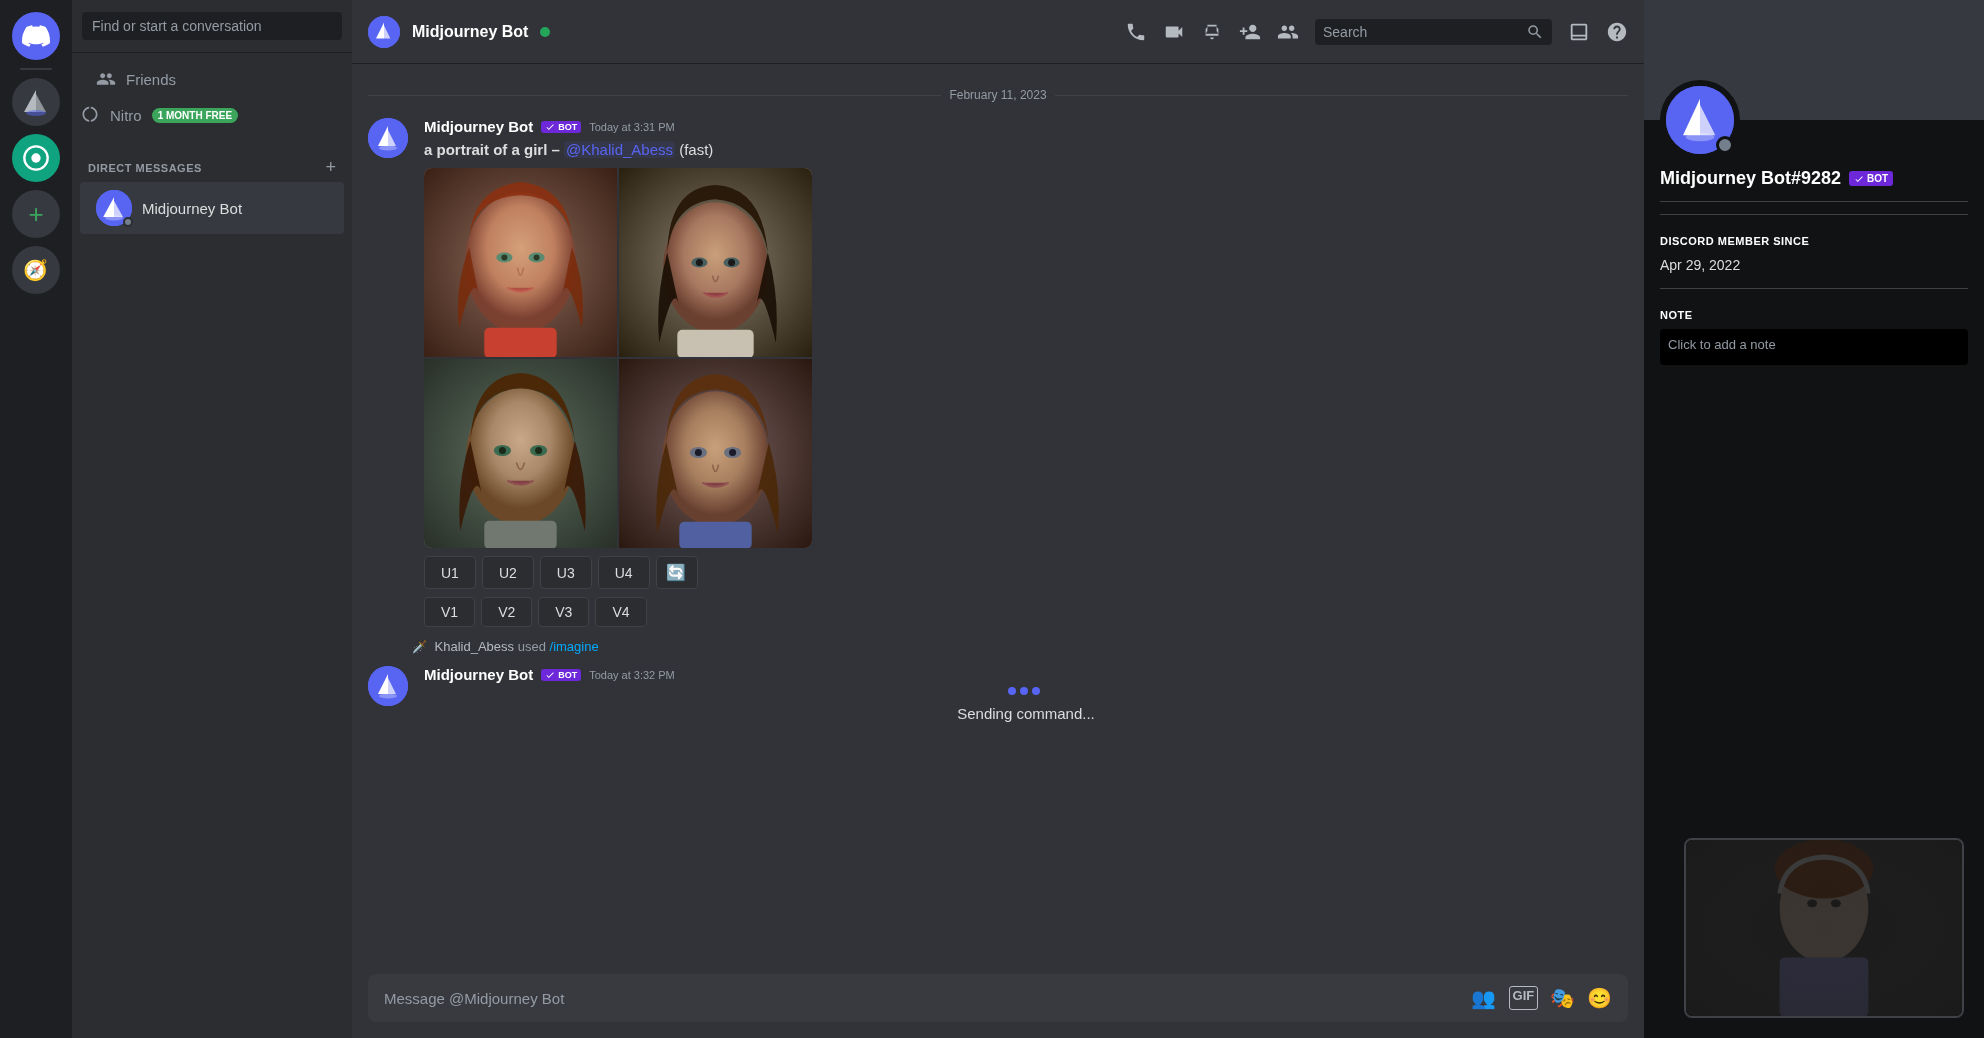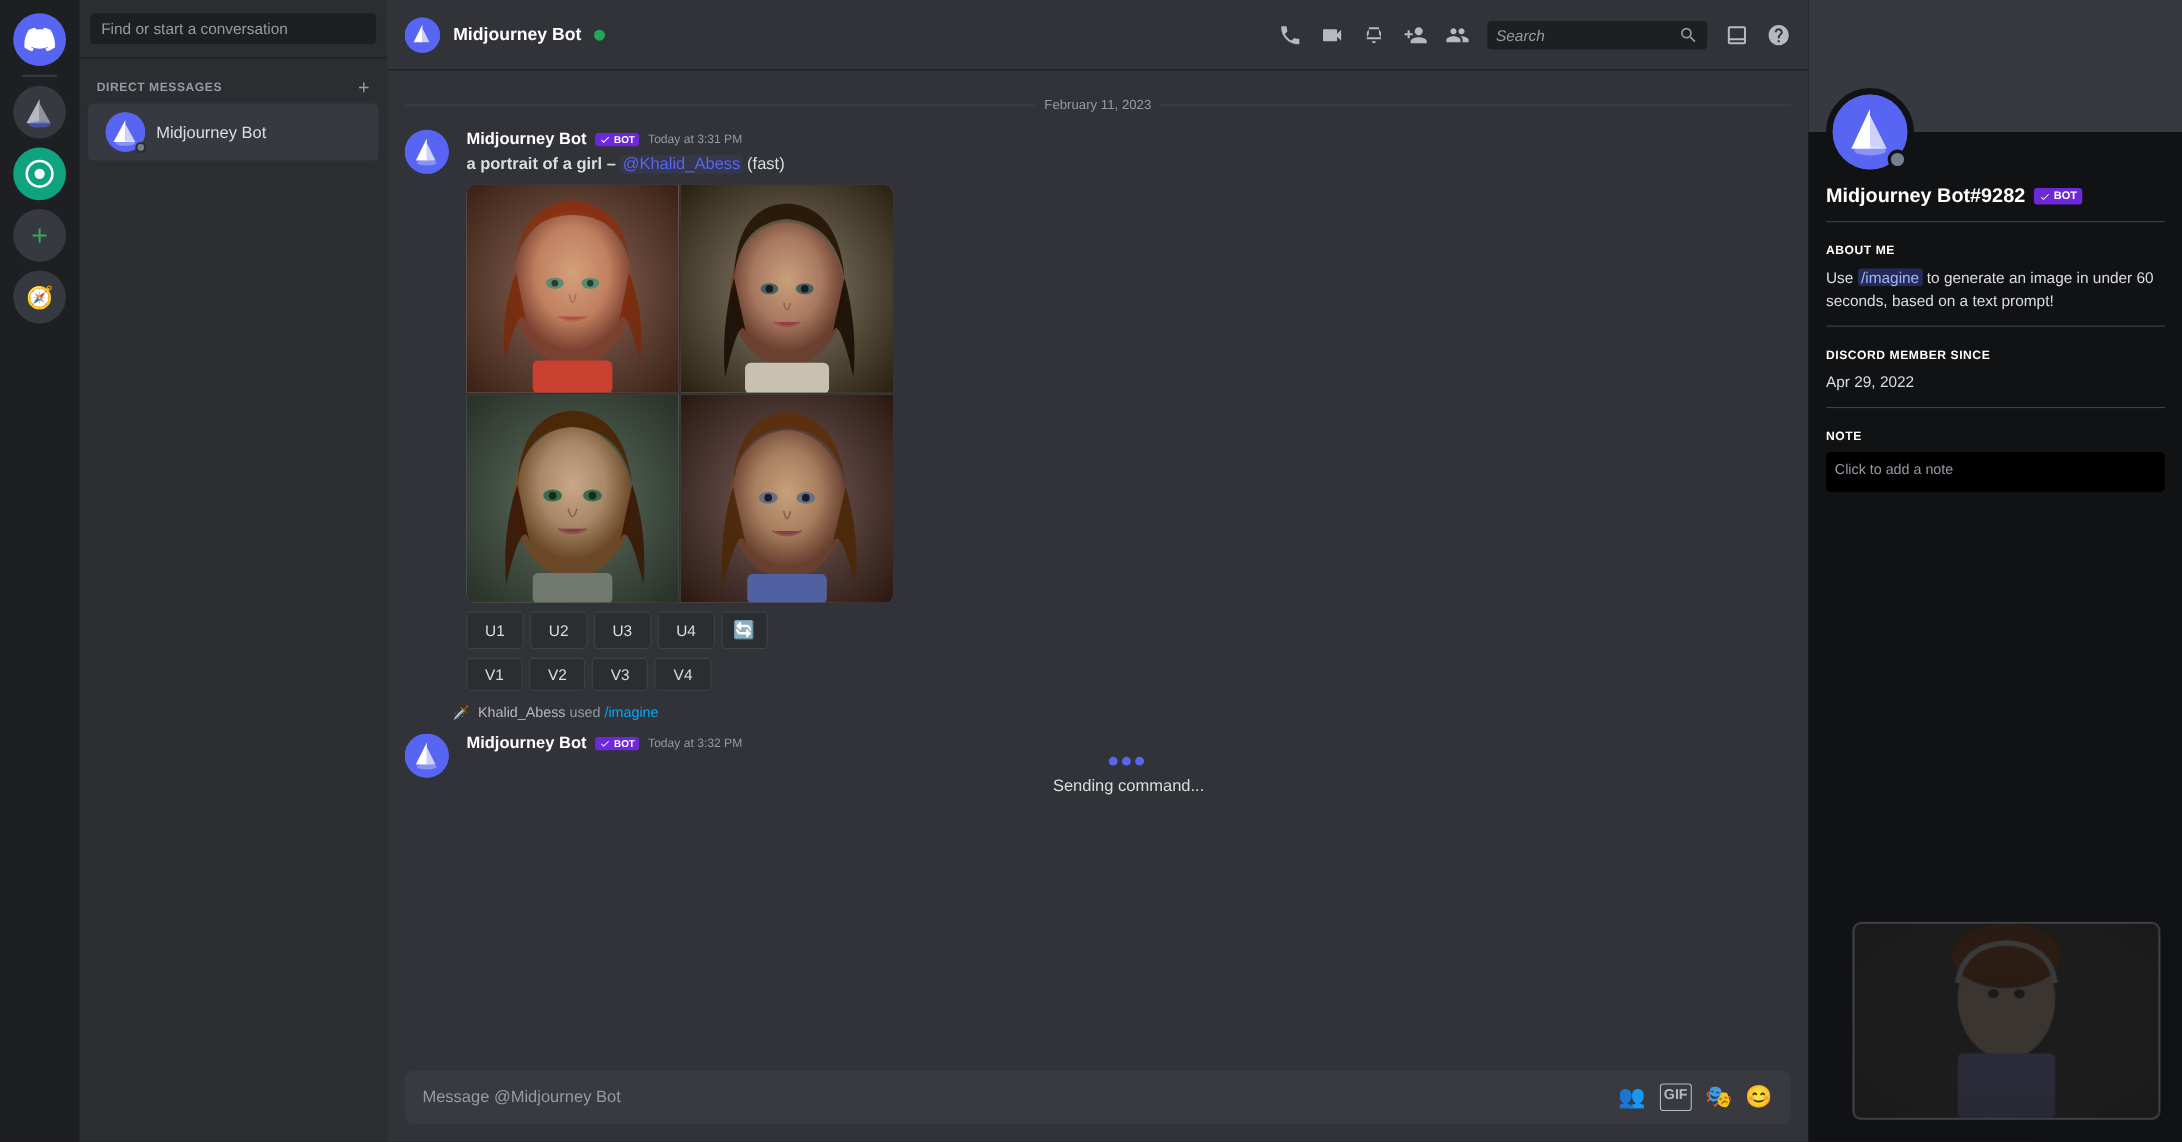--- a/index.html
+++ b/index.html
@@ -573,20 +573,35 @@
   </div>
   <div class="icon-bar-item" style="background:#36393f; border-radius:50%; color:#3ba55c; font-size:20px;">
     🧭
   </div>
 </div>
 
 <div class="dm-sidebar">
   <div class="dm-search">
     <input type="text" placeholder="Find or start a conversation" style="">
   </div>
+  <div class="dm-nav">
+    <div class="dm-nav-item">
+      <svg class="icon-svg" viewBox="0 0 24 24">
+        <path d="M16 11c1.66 0 2.99-1.34 2.99-3S17.66 5 16 5c-1.66 0-3 1.34-3 3s1.34 3 3 3zm-8 0c1.66 0 2.99-1.34 2.99-3S9.66 5 8 5C6.34 5 5 6.34 5 8s1.34 3 3 3zm0 2c-2.33 0-7 1.17-7 3.5V19h14v-2.5c0-2.33-4.67-3.5-7-3.5zm8 0c-.29 0-.62.02-.97.05 1.16.84 1.97 1.97 1.97 3.45V19h6v-2.5c0-2.33-4.67-3.5-7-3.5z"></path>
+      </svg>
+      <span>Friends</span>
+    </div>
+    <div class="nitro-item dm-nav-item">
+      <svg class="icon-svg" viewBox="0 0 24 24">
+        <path d="M13 2.05V4.08c3.39.49 6 3.39 6 6.92s-2.61 6.43-6 6.92v2.03c4.5-.51 8-4.32 8-8.95s-3.5-8.44-8-8.95zm-2 0C6.5 2.56 3 6.37 3 11s3.5 8.44 8 8.95v-2.03C7.61 17.43 5 14.53 5 11s2.61-6.43 6-6.92V2.05z"></path>
+      </svg>
+      <span>Nitro</span>
+      <span class="nitro-badge">1 MONTH FREE</span>
+    </div>
+  </div>
   <div class="dm-section-header">
     <span>DIRECT MESSAGES</span>
     <button>+</button>
   </div>
   <div class="dm-user-item">
     <div class="dm-user-avatar">
       <svg viewBox="0 0 40 40" width="36" height="36">
         <circle cx="20" cy="20" r="20" fill="#5865f2"></circle>
         <path d="M20 8 L20 30 L8 30 Z" fill="white"></path>
         <path d="M20 12 L30 30 L20 30 Z" fill="white" opacity="0.7"></path>
@@ -629,21 +644,21 @@
       <div class="header-action-btn">
         <svg width="22" height="22" viewBox="0 0 24 24" fill="#b5bac1">
             <path d="M15 12c2.21 0 4-1.79 4-4s-1.79-4-4-4-4 1.79-4 4 1.79 4 4 4zm-9-2V7H4v3H1v2h3v3h2v-3h3v-2H6zm9 4c-2.67 0-8 1.34-8 4v2h16v-2c0-2.66-5.33-4-8-4z"></path>
           </svg>
       </div>
       <div class="header-action-btn">
         <svg width="22" height="22" viewBox="0 0 24 24" fill="#b5bac1">
             <path d="M16 11c1.66 0 2.99-1.34 2.99-3S17.66 5 16 5c-1.66 0-3 1.34-3 3s1.34 3 3 3zm-8 0c1.66 0 2.99-1.34 2.99-3S9.66 5 8 5C6.34 5 5 6.34 5 8s1.34 3 3 3zm0 2c-2.33 0-7 1.17-7 3.5V19h14v-2.5c0-2.33-4.67-3.5-7-3.5zm8 0c-.29 0-.62.02-.97.05 1.16.84 1.97 1.97 1.97 3.45V19h6v-2.5c0-2.33-4.67-3.5-7-3.5z"></path>
           </svg>
       </div>
-      <div class="header-search" style="background:#1e1f22; border-radius:4px; padding:4px 8px; display:flex; align-items:center; width:200px; cursor:text;font-style:italic;">
+      <div class="header-search" style="background:#1e1f22; border-radius:4px; padding:4px 8px; display:flex; align-items:center; width:237px; cursor:text;">
         <span style="color:#949ba4; font-size:14px;">Search</span>
         <svg width="18" height="18" viewBox="0 0 24 24" fill="#949ba4" style="margin-left:auto;">
             <path d="M15.5 14h-.79l-.28-.27A6.471 6.471 0 0 0 16 9.5 6.5 6.5 0 1 0 9.5 16c1.61 0 3.09-.59 4.23-1.57l.27.28v.79l5 4.99L20.49 19l-4.99-5zm-6 0C7.01 14 5 11.99 5 9.5S7.01 5 9.5 5 14 7.01 14 9.5 11.99 14 9.5 14z"></path>
           </svg>
       </div>
       <div class="header-action-btn">
         <svg width="22" height="22" viewBox="0 0 24 24" fill="#b5bac1">
             <path d="M19 3H5c-1.1 0-2 .9-2 2v14c0 1.1.9 2 2 2h14c1.1 0 2-.9 2-2V5c0-1.1-.9-2-2-2zm0 16H5v-2h14v2zm0-4H5V5h14v10z"></path>
           </svg>
       </div>
@@ -907,26 +922,20 @@
       <span class="bot-badge" style="font-size:10px;padding:2px 5px;">
         <svg width="10" height="10" viewBox="0 0 24 24" fill="white">
             <path d="M9 16.17L4.83 12l-1.42 1.41L9 19 21 7l-1.41-1.41z"></path>
           </svg>
         <span>BOT</span>
       </span>
     </div>
 
     <div style="height:1px;background:#3f4147;margin:12px 0;"></div>
 
-    <div class="profile-section">
-      <div class="profile-section-title">ABOUT ME</div>
-      <div class="profile-section-text">
-        Use <span class="highlight">/imagine</span> to generate an image in under 60 seconds, based on a text prompt!
-      </div>
-    </div>
 
     <div style="height:1px;background:#3f4147;margin:12px 0;"></div>
 
     <div class="profile-section">
       <div class="profile-section-title">DISCORD MEMBER SINCE</div>
       <div class="profile-section-text">Apr 29, 2022</div>
     </div>
 
     <div style="height:1px;background:#3f4147;margin:12px 0;"></div>
 

